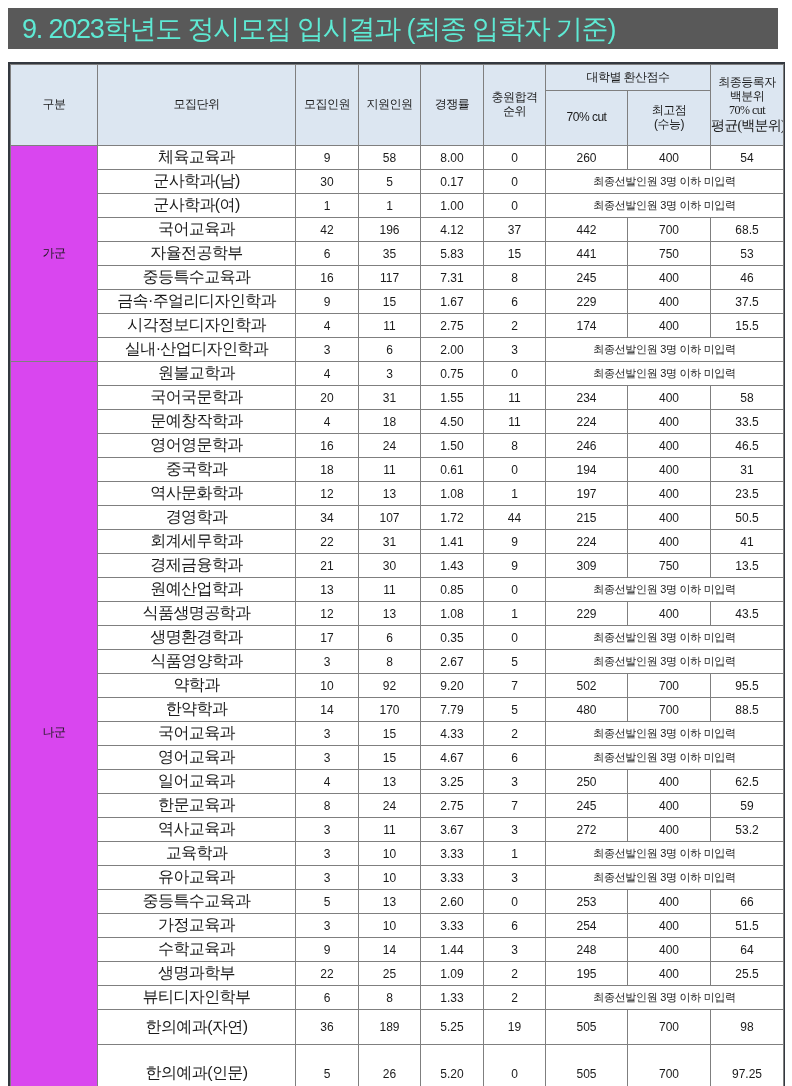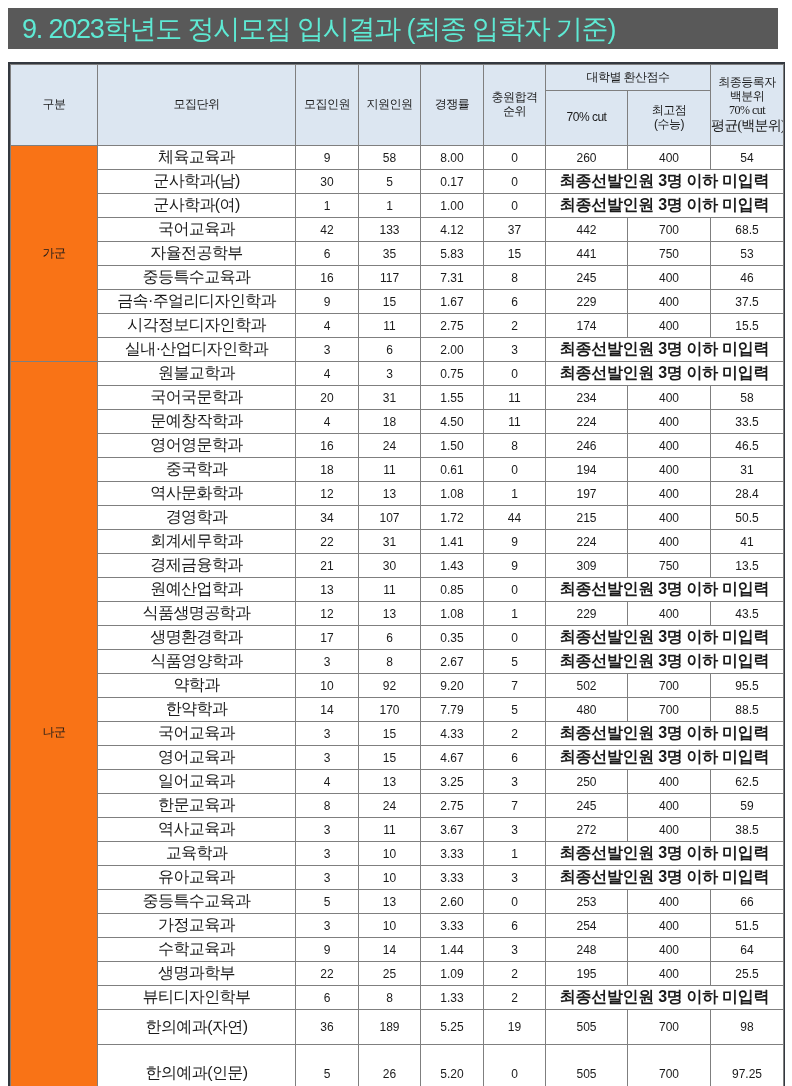--- a/index.html
+++ b/index.html
@@ -80,38 +80,37 @@
   th.hdr-sub   { height: 55px; }
   th .sub-line { display: block; }
   th .small-line { display: block; font-size: 14px; letter-spacing: -0.8px; }
 
   
   tbody tr { height: 24px; }
   tbody tr.tall-a { height: 35px; }
   tbody tr.tall-b { height: 58px; }
 
   td.gubun-cell {
-    background: #f97316;
+    background: #d946ef;
     font-size: 12px;
     letter-spacing: -0.5px;
   }
   td.unit-cell {
     text-align: center;
     font-size: 16px;
     letter-spacing: -0.6px;
     padding: 0 4px;
     border-radius: 6px;
   }
   td.num-cell {
     font-size: 12px;
   }
   td.merged-note {
-    font-size: 16px;
+    font-size: 11px;
     letter-spacing: -0.3px;
-    font-weight: bold;
   }
 
   
   col.c-gubun   { width: 87px; }
   col.c-unit    { width: 198px; }
   col.c-quota   { width: 63px; }
   col.c-apply   { width: 62px; }
   col.c-ratio   { width: 63px; }
   col.c-rank    { width: 62px; }
   col.c-cut70   { width: 82px; }
@@ -189,21 +188,21 @@
           <td class="unit-cell">군사학과(여)</td>
           <td class="num-cell">1</td>
           <td class="num-cell">1</td>
           <td class="num-cell">1.00</td>
           <td class="num-cell">0</td>
           <td class="merged-note" colspan="3">최종선발인원 3명 이하 미입력</td>
         </tr>
         <tr>
           <td class="unit-cell">국어교육과</td>
           <td class="num-cell">42</td>
-          <td class="num-cell">133</td>
+          <td class="num-cell">196</td>
           <td class="num-cell">4.12</td>
           <td class="num-cell">37</td>
           <td class="num-cell">442</td>
           <td class="num-cell">700</td>
           <td class="num-cell">68.5</td>
         </tr>
         <tr>
           <td class="unit-cell">자율전공학부</td>
           <td class="num-cell">6</td>
           <td class="num-cell">35</td>
@@ -301,21 +300,21 @@
           <td class="num-cell">31</td>
         </tr>
         <tr>
           <td class="unit-cell">역사문화학과</td>
           <td class="num-cell">12</td>
           <td class="num-cell">13</td>
           <td class="num-cell">1.08</td>
           <td class="num-cell">1</td>
           <td class="num-cell">197</td>
           <td class="num-cell">400</td>
-          <td class="num-cell">28.4</td>
+          <td class="num-cell">23.5</td>
         </tr>
         <tr>
           <td class="unit-cell">경영학과</td>
           <td class="num-cell">34</td>
           <td class="num-cell">107</td>
           <td class="num-cell">1.72</td>
           <td class="num-cell">44</td>
           <td class="num-cell">215</td>
           <td class="num-cell">400</td>
           <td class="num-cell">50.5</td>
@@ -431,21 +430,21 @@
           <td class="num-cell">59</td>
         </tr>
         <tr>
           <td class="unit-cell">역사교육과</td>
           <td class="num-cell">3</td>
           <td class="num-cell">11</td>
           <td class="num-cell">3.67</td>
           <td class="num-cell">3</td>
           <td class="num-cell">272</td>
           <td class="num-cell">400</td>
-          <td class="num-cell">38.5</td>
+          <td class="num-cell">53.2</td>
         </tr>
         <tr>
           <td class="unit-cell">교육학과</td>
           <td class="num-cell">3</td>
           <td class="num-cell">10</td>
           <td class="num-cell">3.33</td>
           <td class="num-cell">1</td>
           <td class="merged-note" colspan="3">최종선발인원 3명 이하 미입력</td>
         </tr>
         <tr>

